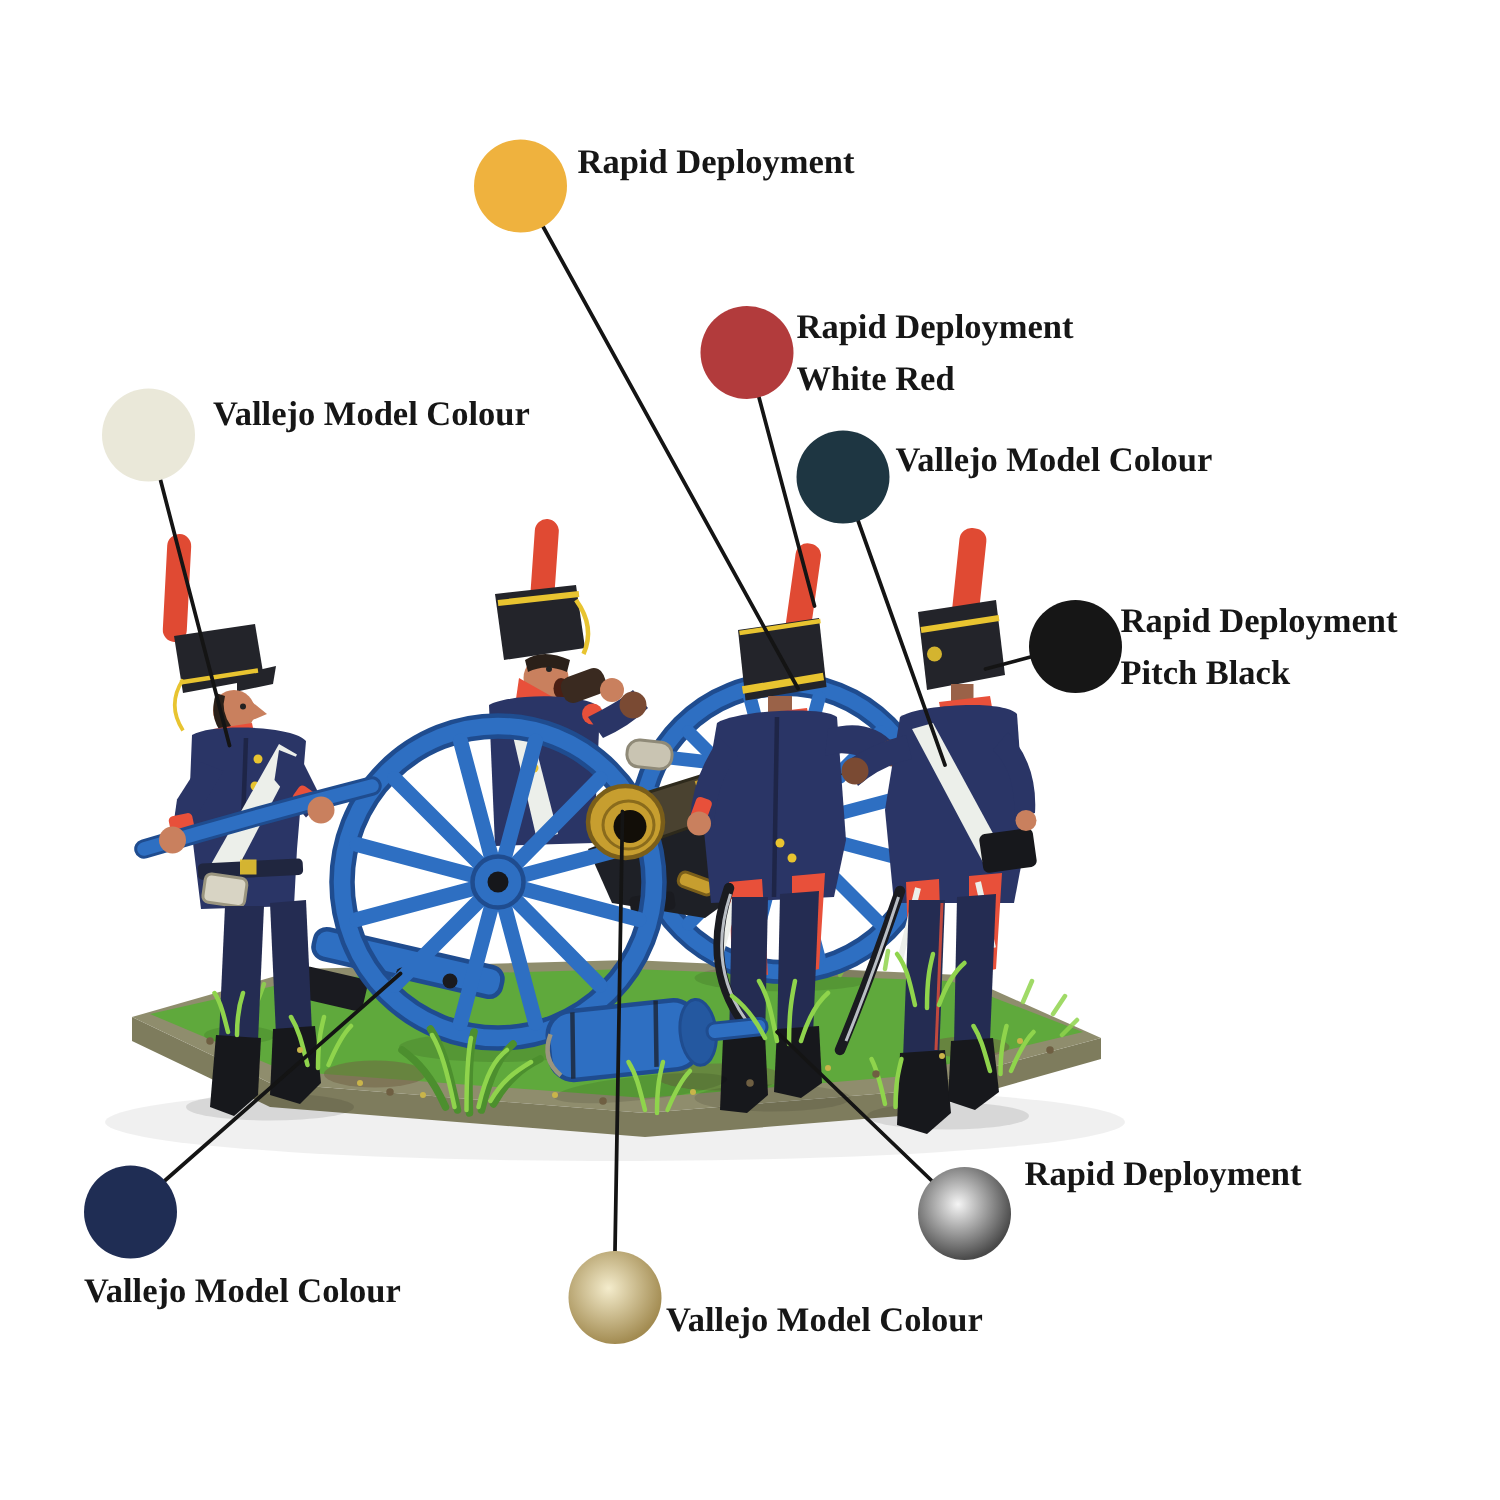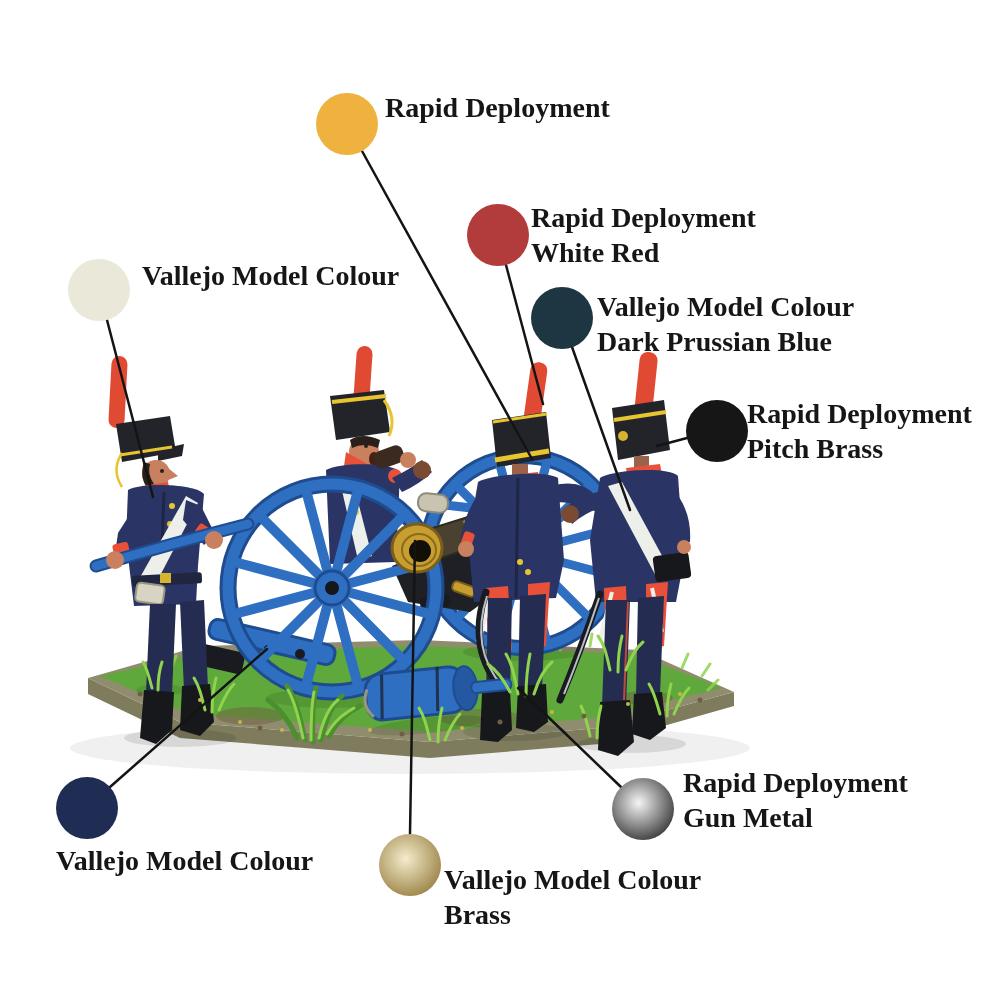--- a/index.html
+++ b/index.html
@@ -1,20 +1,20 @@
 <!DOCTYPE html>
 <html style="--uniform-blue: #2A3566; --trouser-blue: #242C52; --uniform-shadow: #1E2547; --wheel-blue: #2E6FC2; --wheel-blue-dark: #1F4C8F; --plume-red: #E04A33; --facing-red: #E8503A; --shako-black: #23242A; --boot-black: #17181C; --cord-yellow: #E8C430; --brass-metal: #C79E2F; --skin: #C9805E; --glove-brown: #7A4A33; --belt-white: #ECEFEA; --steel-grey: #B9BEC4; --grass-green: #5FA93C; --grass-dark: #4C8F2E; --grass-light: #8FD44C; --base-olive: #8F8D6D; --base-olive-dark: #7E7C5D; --soil-brown: #6F5F42; --line-color: #141414;"><head>
 <meta charset="utf-8">
 <style>
   html,body{margin:0;padding:0;background:#ffffff;}
   #canvas{position:relative;width:1000px;height:1000px;background:#ffffff;overflow:hidden;
           font-family:"Liberation Serif", serif;}
   #scene-svg{position:absolute;left:0;top:0;width:1000px;height:1000px;}
   .swatch{position:absolute;width:62px;height:62px;border-radius:50%;}
-  .label{position:absolute;color:#161616;font-weight:700;font-size:28px;line-height:35px;
+  .label{position:absolute;color:#161616;font-weight:700;font-size:23px;line-height:35px;
          white-space:nowrap;}
   .label span{display:block;}
 </style>
 </head>
 <body>
 
 <div id="canvas">
 
   <svg id="scene-svg" viewBox="0 0 1000 1000">
 
@@ -277,29 +277,28 @@
     <div class="label" style="left: 531px; top: 200px; color: rgb(22, 22, 22);">
       <span>Rapid Deployment</span>
       <span>White Red</span>
     </div>
   </div>
 
   <div class="callout">
     <div class="swatch" style="left: 531px; top: 287px; background: rgb(30, 54, 66);"></div>
     <div class="label" style="left: 597px; top: 289px; color: rgb(22, 22, 22);">
       <span>Vallejo Model Colour</span>
-      <span>Dark Prussian Blue</span>
     </div>
   </div>
 
   <div class="callout">
     <div class="swatch" style="left: 686px; top: 400px; background: rgb(22, 22, 22);"></div>
     <div class="label" style="left: 747px; top: 396px; color: rgb(22, 22, 22);">
       <span>Rapid Deployment</span>
-      <span>Pitch Brass</span>
+      <span>Pitch Black</span>
     </div>
   </div>
 
   <div class="callout">
     <div class="swatch" style="left: 68px; top: 259px; background: rgb(234, 232, 217);"></div>
     <div class="label" style="left: 142px; top: 258px; color: rgb(22, 22, 22);">
       <span>Vallejo Model Colour</span>
     </div>
   </div>
 
@@ -307,25 +306,23 @@
     <div class="swatch" style="left: 56px; top: 777px; background: rgb(31, 45, 84);"></div>
     <div class="label" style="left: 56px; top: 843px; color: rgb(22, 22, 22);">
       <span>Vallejo Model Colour</span>
     </div>
   </div>
 
   <div class="callout">
     <div class="swatch" style="left: 379px; top: 834px; background: radial-gradient(circle at 43% 40%, rgb(244, 236, 204) 0%, rgb(163, 140, 82) 72%, rgb(143, 122, 66) 100%);"></div>
     <div class="label" style="left: 444px; top: 862px; color: rgb(22, 22, 22);">
       <span>Vallejo Model Colour</span>
-      <span>Brass</span>
     </div>
   </div>
 
   <div class="callout">
     <div class="swatch" style="left: 612px; top: 778px; background: radial-gradient(circle at 43% 40%, rgb(245, 245, 245) 0%, rgb(74, 74, 74) 72%, rgb(56, 56, 56) 100%);"></div>
     <div class="label" style="left: 683px; top: 765px; color: rgb(22, 22, 22);">
       <span>Rapid Deployment</span>
-      <span>Gun Metal</span>
     </div>
   </div>
 
 </div>
 
 </body></html>

